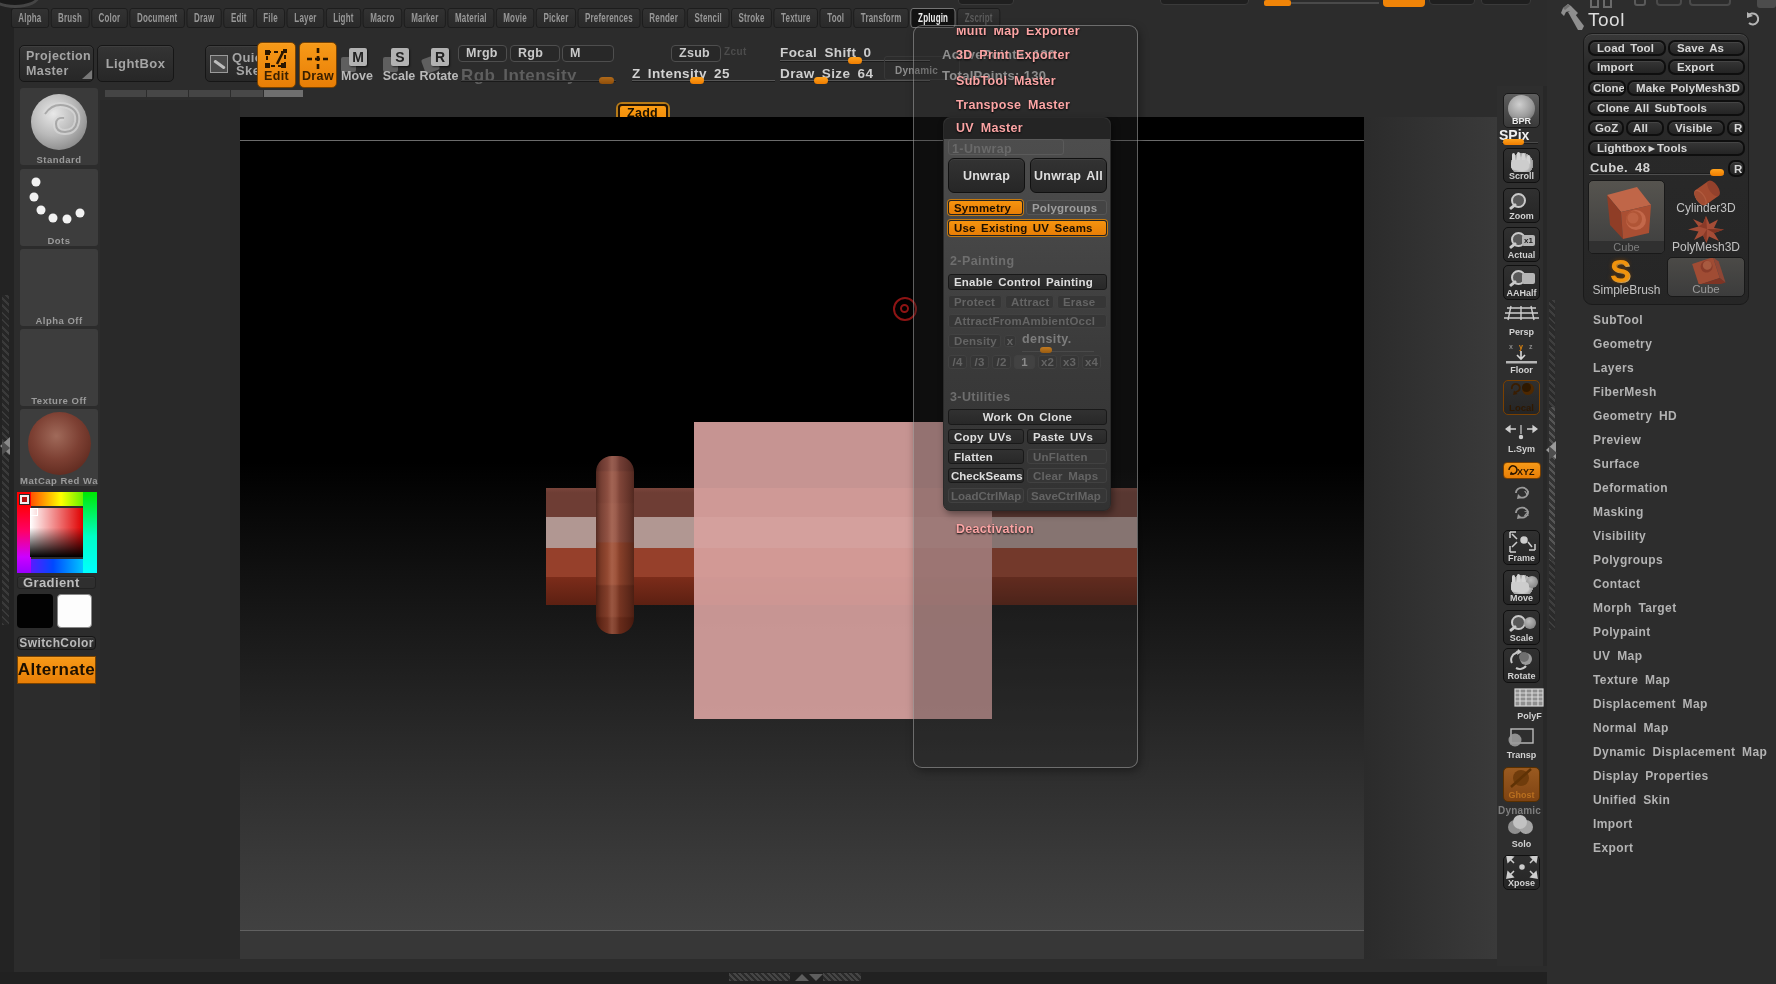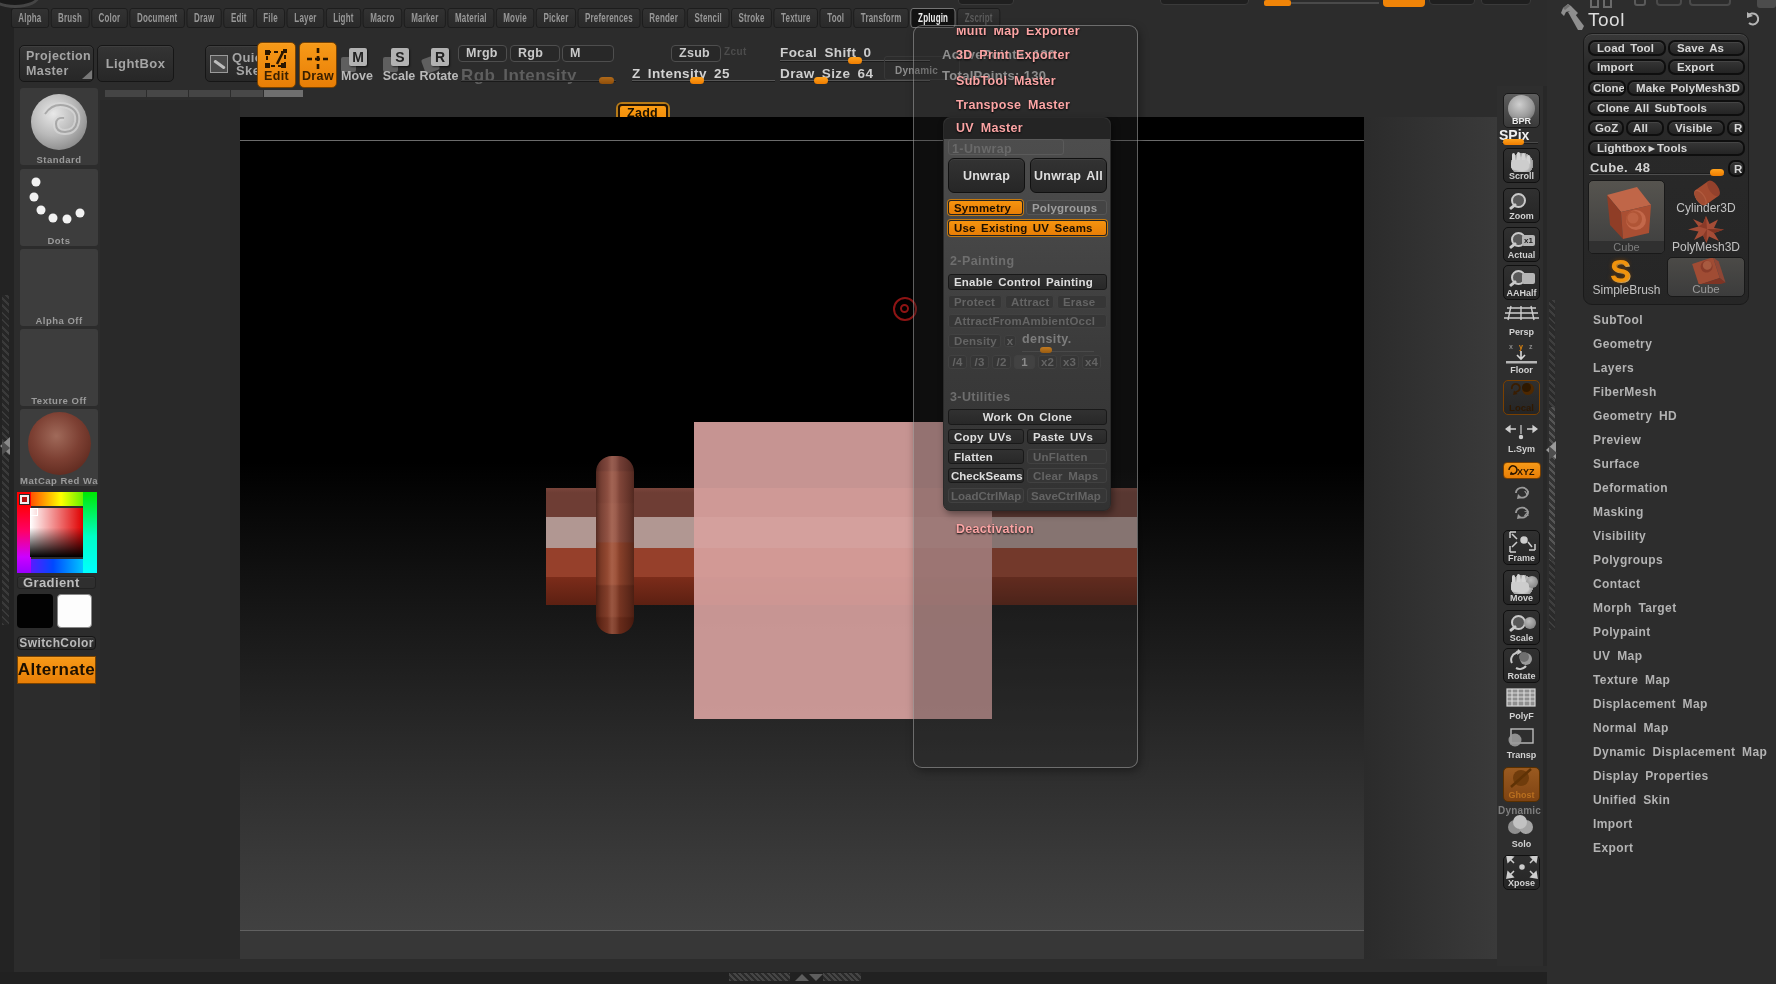--- a/index.html
+++ b/index.html
@@ -338,21 +338,21 @@
         <div class="slab">Scale</div>
       </div>
     <div class="sbtn" style="top:648px;">
       <svg width="35" height="23" viewBox="0 0 35 23">
           <circle cx="22" cy="10" r="6" fill="#9a9a9a"></circle>
           <circle cx="20" cy="8" r="5" fill="#6f6f6f"></circle>
           <path d="M8 14 a7 7 0 0 1 4 -10 l2 -2 M12 19 a8 8 0 0 0 10 -2" stroke="#c8c8c8" stroke-width="2" fill="none"></path>
           <path d="M14 0 l4 3 l-5 3 z" fill="#c8c8c8"></path>
         </svg>
       <div class="slab">Rotate</div></div>
-    <div class="sbtn" style="top:687px;background:none;border:none;">
+    <div class="sbtn" style="top:687px;background:none;border:none;margin-left:8px;">
       <svg width="35" height="23" viewBox="0 0 35 23">
           <g stroke="#d8d8d8" stroke-width="1.2" fill="none">
             <rect x="4" y="2" width="28" height="17" fill="#8f8f8f"></rect>
             <path d="M4 6 L32 6 M4 10 L32 10 M4 14 L32 14 M9 2 L9 19 M15 2 L15 19 M21 2 L21 19 M27 2 L27 19"></path>
           </g>
         </svg>
       <div class="slab">PolyF</div></div>
     <div class="sbtn" style="top:726px;background:none;border:none;">
       <svg width="35" height="23" viewBox="0 0 35 23">
           <rect x="8" y="3" width="22" height="14" fill="none" stroke="#bdbdbd" stroke-width="1.4"></rect>

